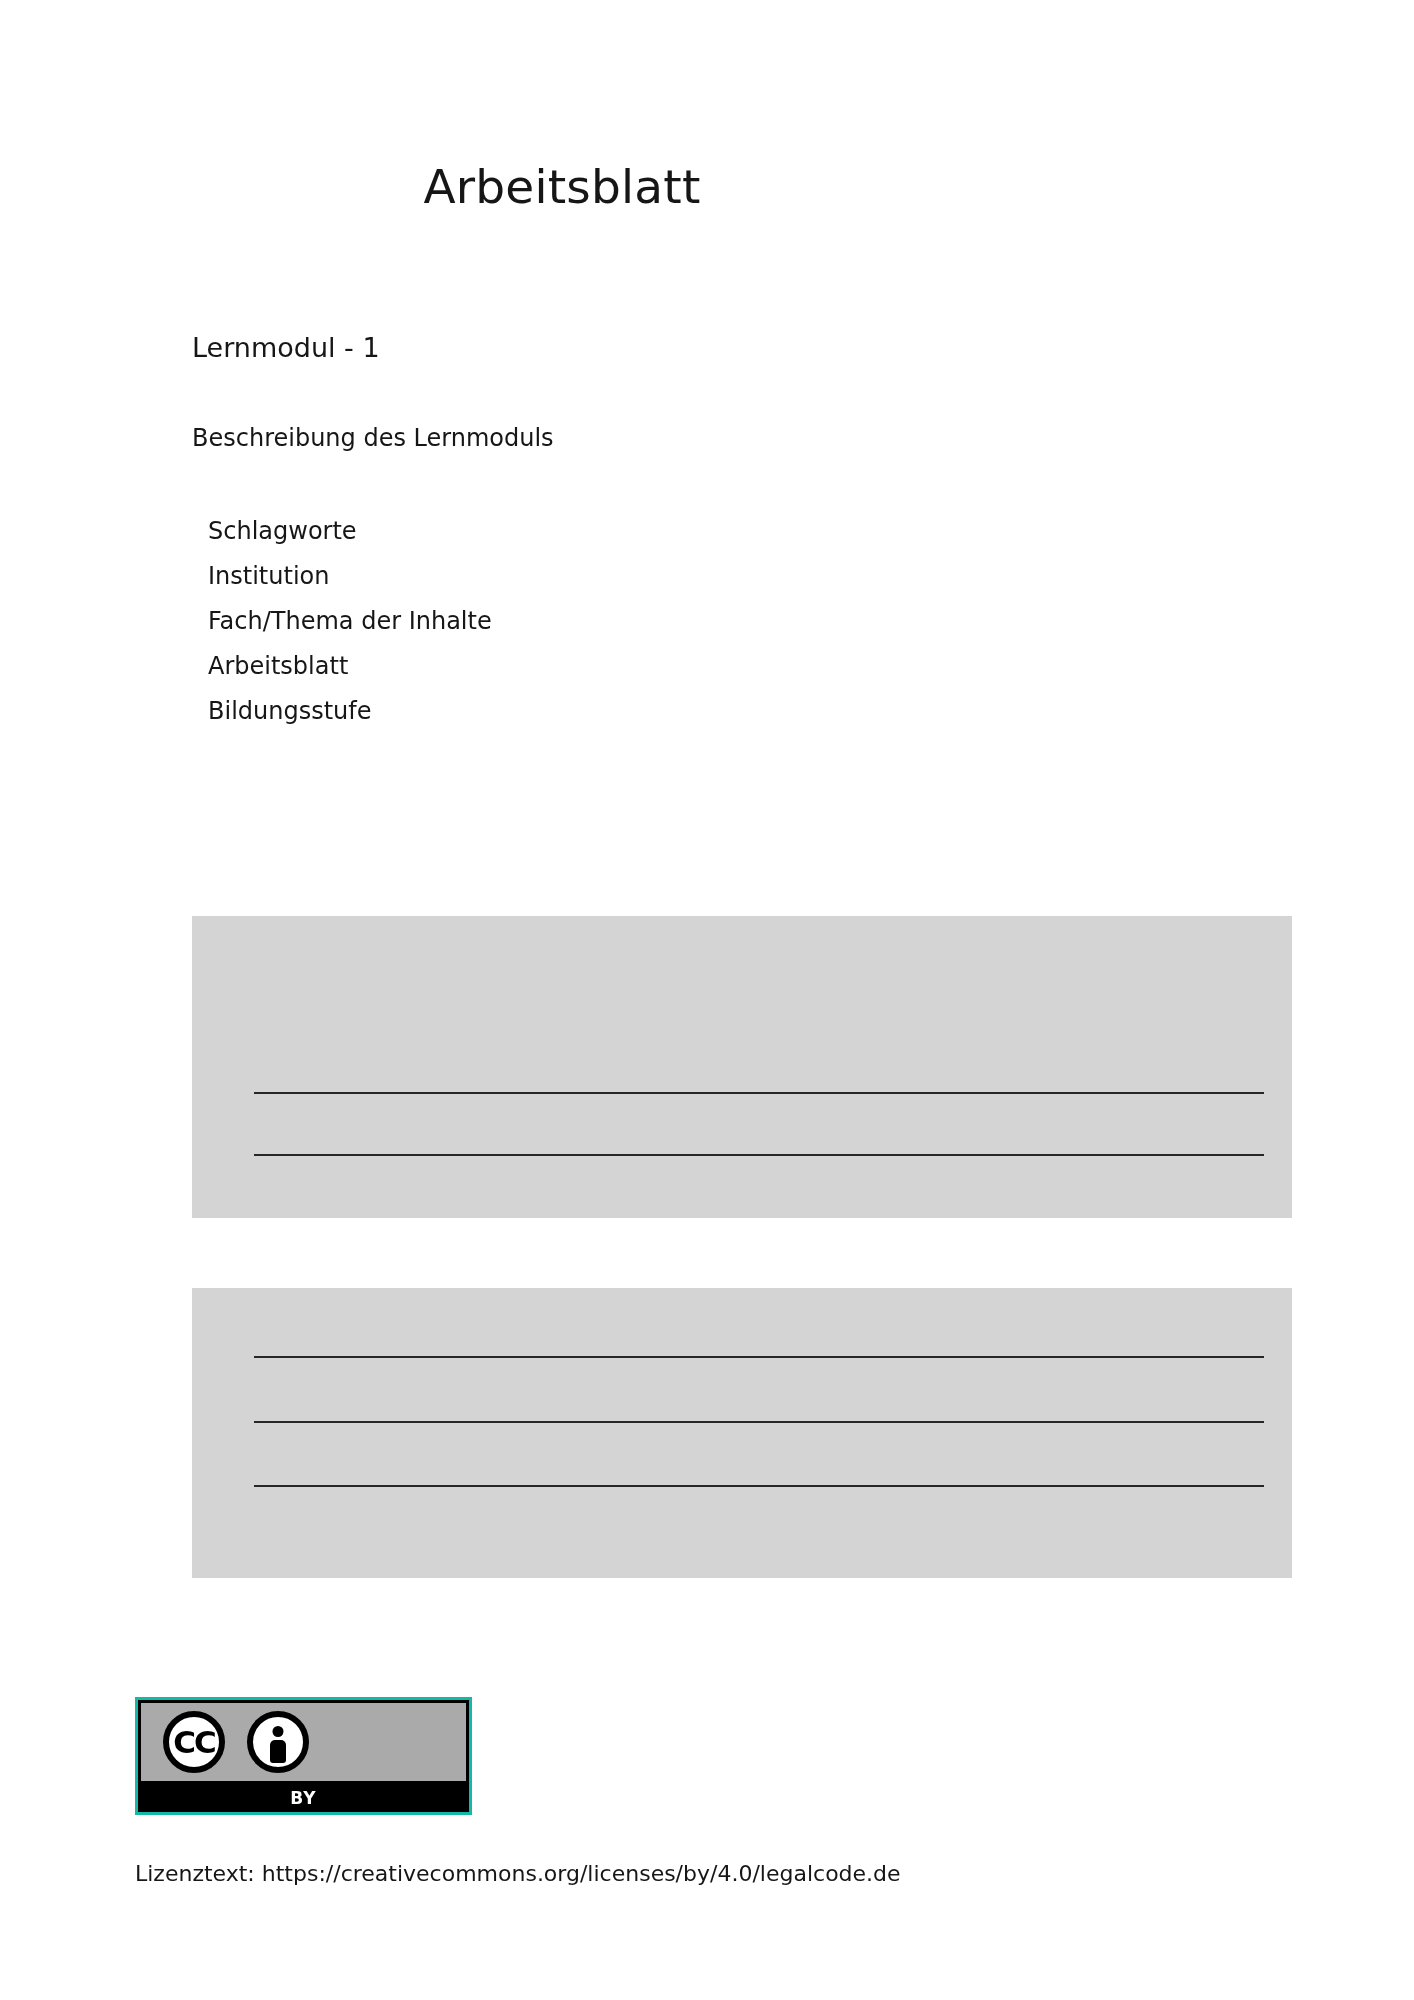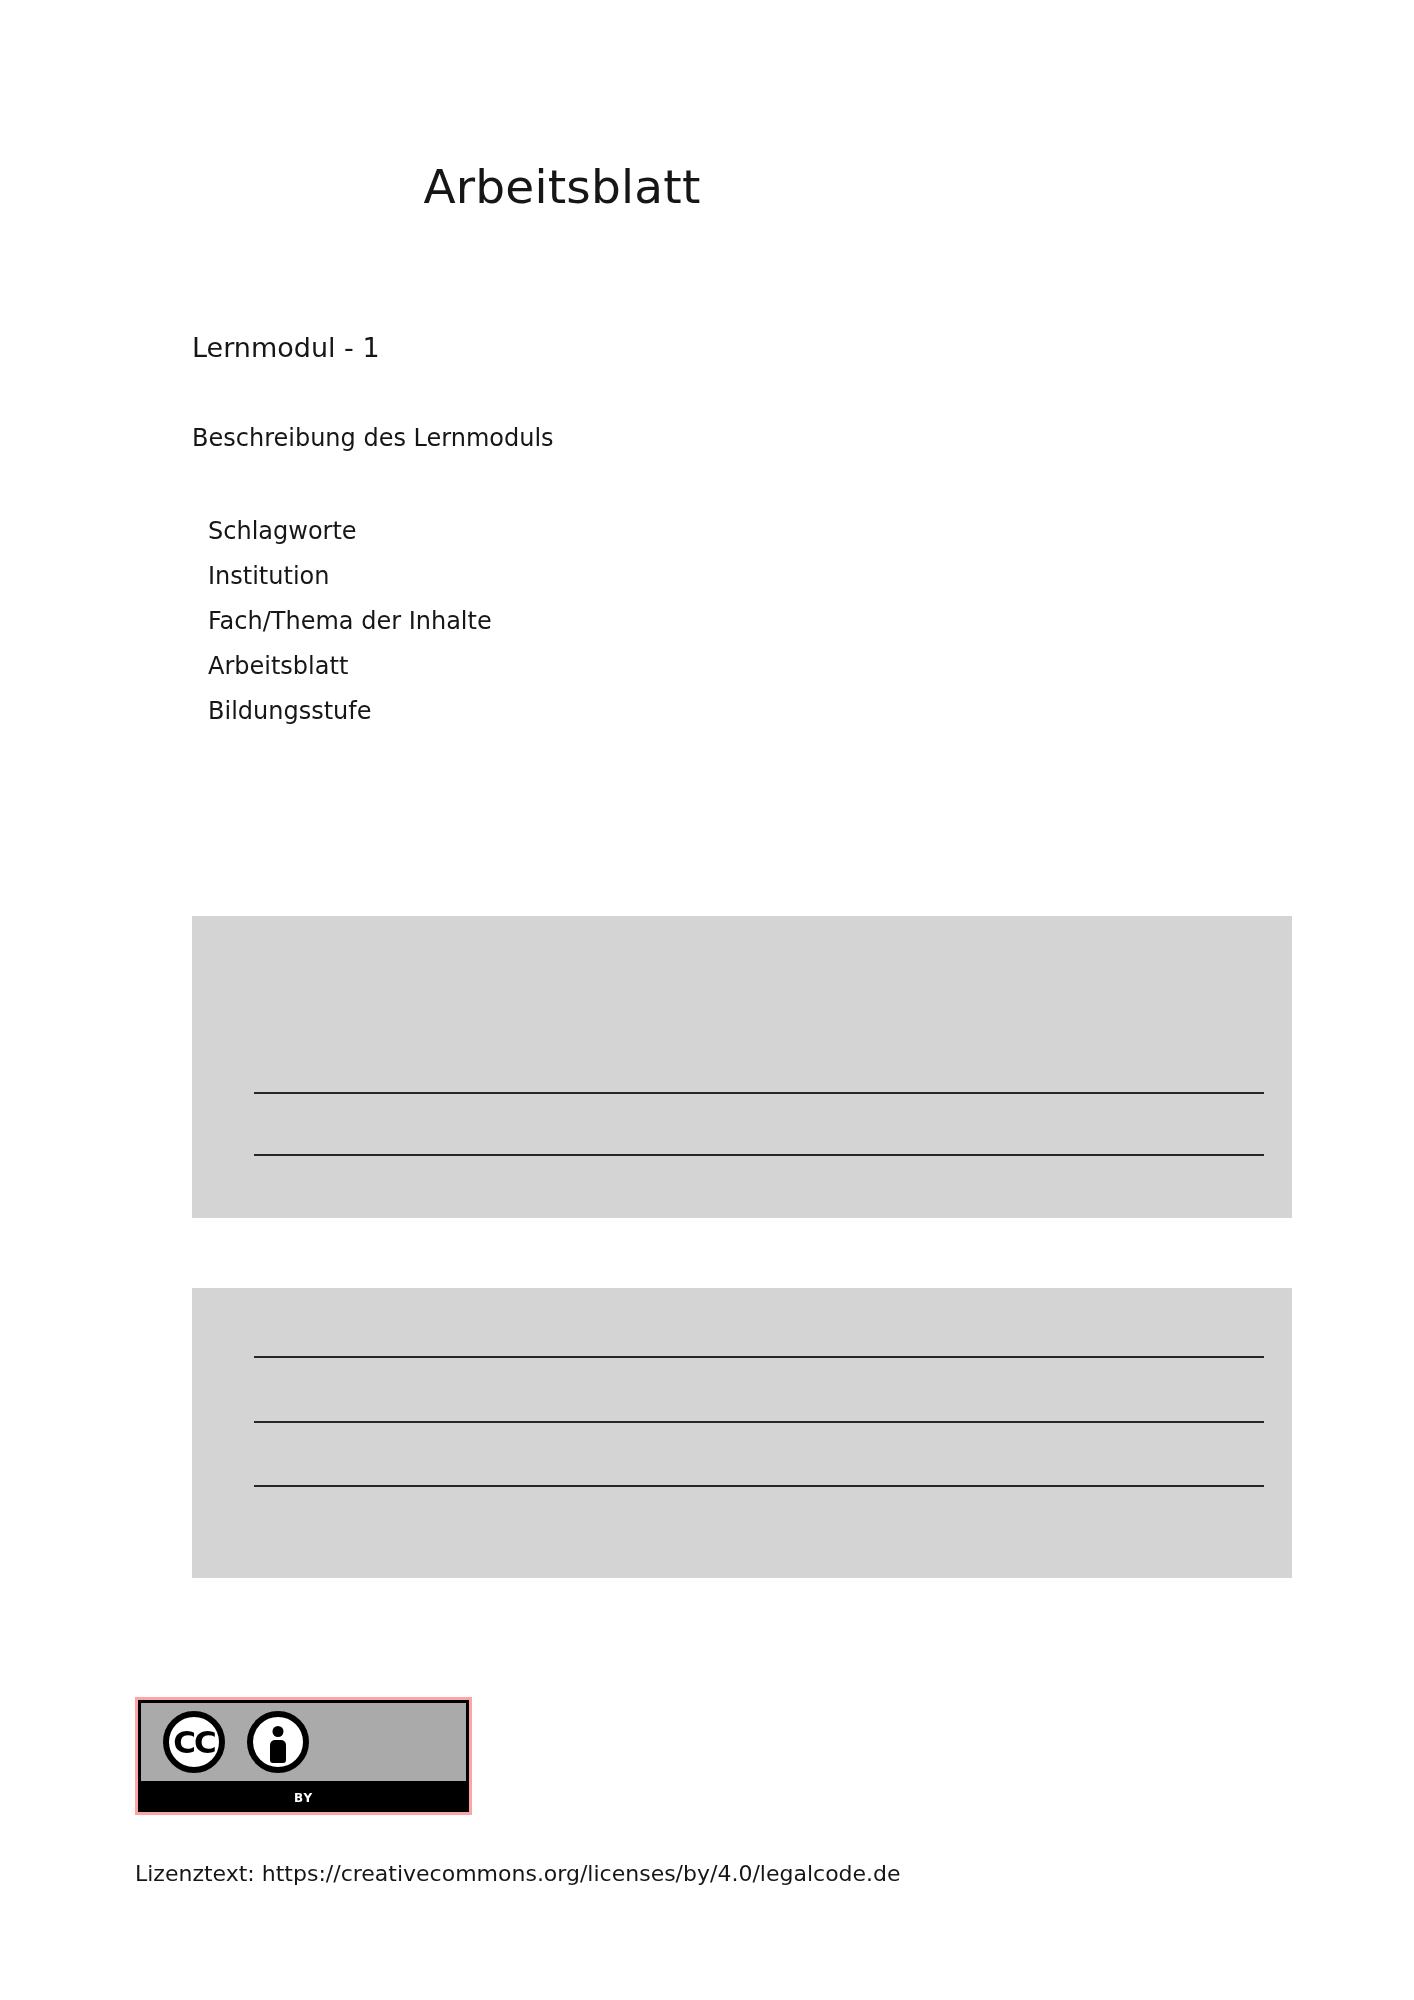--- a/index.html
+++ b/index.html
@@ -93,21 +93,21 @@
   }
 
   
   .cc-badge {
     position: absolute;
     left: 135px;
     top: 1697px;
     width: 337px;
     height: 118px;
     background: #000000;
-    border: 3px solid #fca5a5;
+    border: 3px solid #14b8a6;
     box-sizing: border-box;
   }
   .cc-badge-inner {
     position: absolute;
     left: 0;
     top: 0;
     right: 0;
     height: 84px;
     background: #aaaaaa;
     border: 3px solid #000;
@@ -164,21 +164,21 @@
     background: #000;
     border-radius: 5px 5px 3px 3px;
   }
   .cc-by-label {
     position: absolute;
     left: 0;
     right: 0;
     bottom: 0;
     height: 28px;
     color: #ffffff;
-    font-size: 12px;
+    font-size: 17px;
     font-weight: 700;
     text-align: center;
     line-height: 28px;
     letter-spacing: 1px;
   }
 
   
   .footer {
     position: absolute;
     left: 135px;

